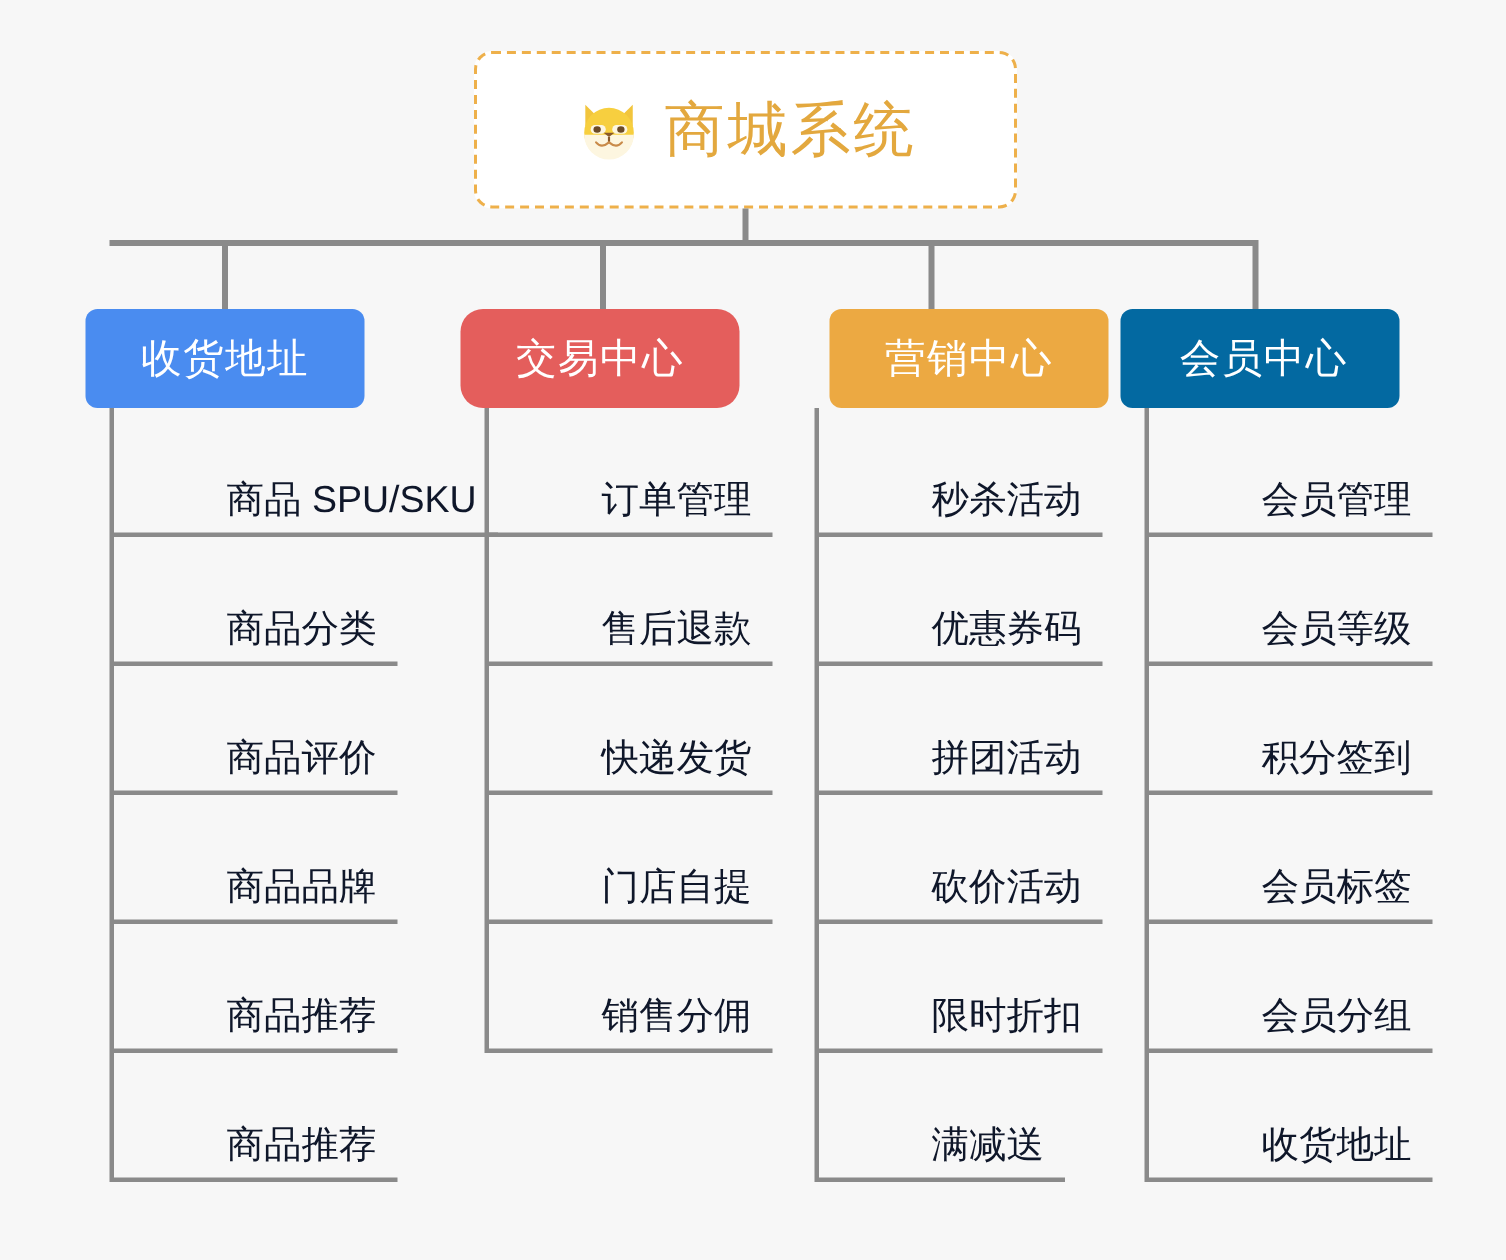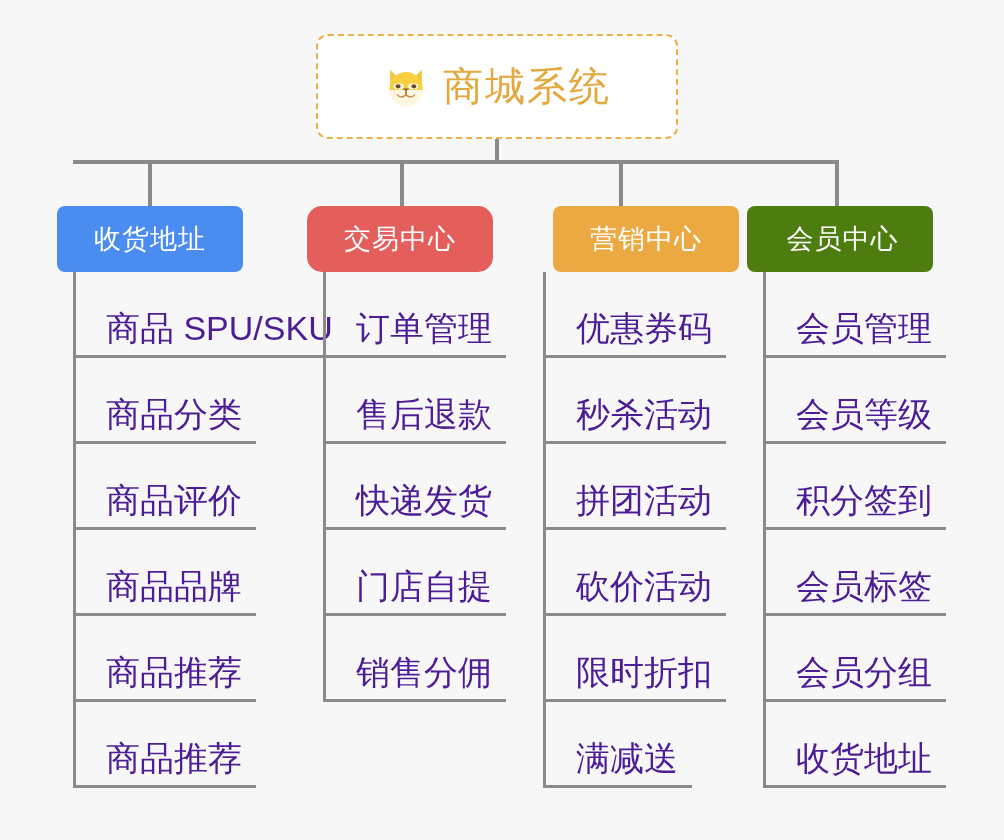--- a/index.html
+++ b/index.html
@@ -92,35 +92,36 @@
     display: flex;
     align-items: flex-end;
     border-bottom: 3px solid #8a8a8a;
     box-sizing: border-box;
     width: fit-content;
     min-width: 140px;
     padding: 0 14px 4px 30px;
     white-space: nowrap;
   }
   .branch-item .item-label {
-    font-size: 34px;
-    color: #4c1d95;
+    font-size: 25px;
+    color: #0f172a;
     line-height: 1.1;
     padding-bottom: 4px;
+    margin-left: 45px;
   }
 
   
   #branch-0 { left: 57px; }
   #branch-0 .branch-header { width: 186px; background: #4a8cf0; }
   #branch-1 { left: 307px; }
   #branch-1 .branch-header { width: 186px; background: #e45e5c; border-radius: 15px; }
   #branch-2 { left: 527px; padding-left: 26px; }
   #branch-2 .branch-header { width: 186px; background: #eca942; }
   #branch-3 { left: 747px; }
-  #branch-3 .branch-header { width: 186px; background: #4d7c0f; padding-left: 31px; }
+  #branch-3 .branch-header { width: 186px; background: #0369a1; padding-left: 31px; }
 </style>
 </head>
 <body>
 
 <div id="mindmap">
 
   <div class="root-node">
     <span class="root-emoji">
       <svg viewBox="0 0 64 64" width="46" height="46" aria-hidden="true">
         <path d="M10 8 L10 28 L22 20 Z" fill="#f2c53d"></path>
@@ -197,26 +198,26 @@
         </div>
     </div>
   </div>
 
   <div class="branch" id="branch-2">
     <div class="branch-header">
       <span>营销中心</span>
     </div>
     <div class="branch-items">
       <div class="branch-item">
+          <span class="item-label">秒杀活动</span>
+        </div>
+      <div class="branch-item">
           <span class="item-label">优惠券码</span>
         </div>
       <div class="branch-item">
-          <span class="item-label">秒杀活动</span>
-        </div>
-      <div class="branch-item">
           <span class="item-label">拼团活动</span>
         </div>
       <div class="branch-item">
           <span class="item-label">砍价活动</span>
         </div>
       <div class="branch-item">
           <span class="item-label">限时折扣</span>
         </div>
       <div class="branch-item">
           <span class="item-label">满减送</span>

